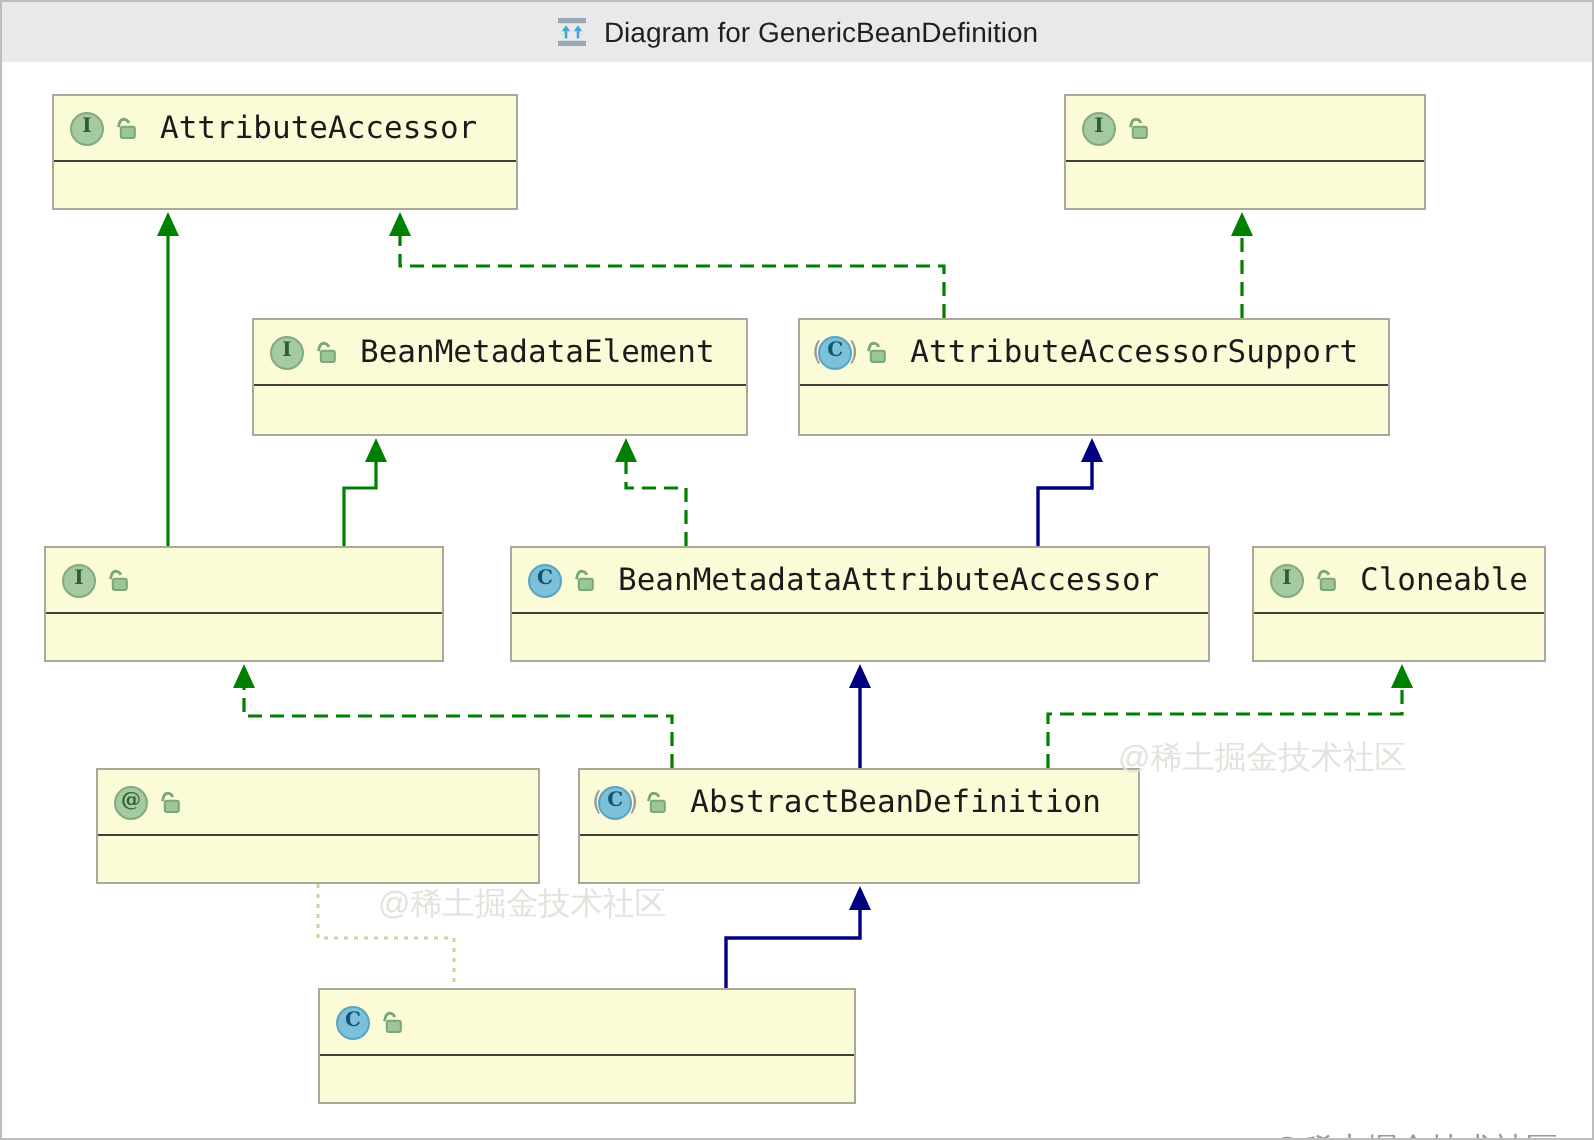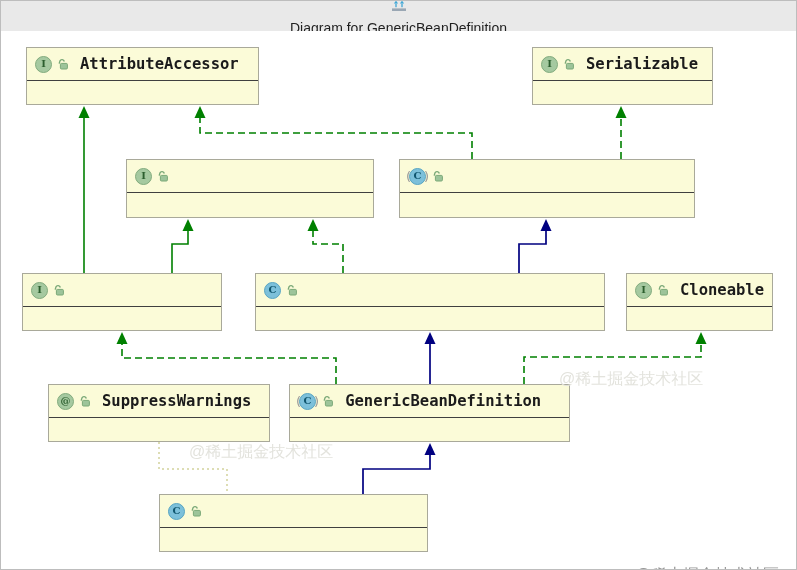--- a/index.html
+++ b/index.html
@@ -1,35 +1,35 @@
 <!DOCTYPE html>
 <html><head>
 <meta charset="utf-8">
 <style>
   html,body{margin:0;padding:0;background:#fff;}
   .page{position:relative;width:795px;height:568px;border:1px solid #bdbdbd;background:#fff;overflow:hidden;
         font-family:"Liberation Sans",sans-serif;}
   .titlebar{position:absolute;left:0;top:0;width:100%;height:30px;background:#e9e9e9;
-            border-bottom:1px solid #c9c9c9;display:flex;align-items:center;justify-content:center;gap:8px;flex-direction:column;}
+            border-bottom:1px solid #c9c9c9;display:flex;align-items:center;justify-content:center;gap:8px;}
   .titlebar .title{font-size:14px;color:#1f1f1f;}
   .canvas{position:absolute;left:0;top:30px;right:0;bottom:0;background:#ffffff;}
   .edge-layer{position:absolute;left:0;top:0;width:797px;height:570px;pointer-events:none;}
   .node{position:absolute;background:#fbfbd8;border:1px solid #a9a99a;box-sizing:border-box;}
   .node-header{height:33px;border-bottom:1px solid #3f3f3f;display:flex;align-items:center;
                padding:0 8px 0 8px;box-sizing:border-box;}
   .node-body{height:23px;}
   .badge-wrap{display:inline-flex;align-items:center;flex:none;}
   .badge{width:15px;height:15px;border-radius:50%;display:inline-flex;align-items:center;justify-content:center;
          font-family:"DejaVu Serif",serif;font-size:10px;font-weight:bold;line-height:1;flex:none;}
   .badge-green{background:#a5c9a0;border:1px solid #82ab7e;color:#2c5e2e;}
   .badge-blue{background:#7cc0da;border:1px solid #58a5c3;color:#10566f;}
   .paren{color:#9a9a9a;font-size:13px;line-height:1;margin:0 -2px;font-family:"DejaVu Sans",sans-serif;}
   .lock{display:inline-flex;margin-left:5px;flex:none;}
   .node-label{font-family:"DejaVu Sans Mono","Liberation Mono",monospace;font-size:15.5px;color:#1b1b1b;
-              margin-left:11px;white-space:nowrap;font-weight:bold;}
+              margin-left:11px;white-space:nowrap;}
   .wm-corner{position:absolute;right:17px;top:534px;font-size:16px;color:#979797;}
   .wm-faint{position:absolute;font-size:16px;color:#e3e3dd;pointer-events:none;}
 </style>
 </head>
 <body>
 
 <div class="page">
   <div class="titlebar">
     <span style="display:inline-flex;">
       <svg width="16" height="16" viewBox="0 0 16 16">
@@ -66,51 +66,52 @@
         <div class="node-header">
           <span class="badge-wrap">
             <span class="badge badge-green">I</span>
           </span>
           <span class="lock">
             <svg width="12" height="12" viewBox="0 0 12 12">
               <path d="M2.2 5.6 L2.9 3.1 A2.3 2.3 0 0 1 7.3 3.5" fill="none" stroke="#79a877" stroke-width="1.4"></path>
               <rect x="3.4" y="5.4" width="7" height="5.6" rx="1.1" fill="#9dc49a" stroke="#79a877" stroke-width="1"></rect>
             </svg>
           </span>
-          <span class="node-label">Serializable</span>
         </div>
         <div class="node-body"></div>
       </div>
       <div class="node" style="left: 125px; top: 128px; width: 248px; height: 59px;">
         <div class="node-header">
           <span class="badge-wrap">
             <span class="badge badge-green">I</span>
           </span>
           <span class="lock">
             <svg width="12" height="12" viewBox="0 0 12 12">
               <path d="M2.2 5.6 L2.9 3.1 A2.3 2.3 0 0 1 7.3 3.5" fill="none" stroke="#79a877" stroke-width="1.4"></path>
               <rect x="3.4" y="5.4" width="7" height="5.6" rx="1.1" fill="#9dc49a" stroke="#79a877" stroke-width="1"></rect>
             </svg>
           </span>
+          <span class="node-label">BeanMetadataElement</span>
         </div>
         <div class="node-body"></div>
       </div>
       <div class="node" style="left: 398px; top: 128px; width: 296px; height: 59px;">
         <div class="node-header">
           <span class="badge-wrap">
             <span class="paren">(</span>
             <span class="badge badge-blue">C</span>
             <span class="paren">)</span>
           </span>
           <span class="lock">
             <svg width="12" height="12" viewBox="0 0 12 12">
               <path d="M2.2 5.6 L2.9 3.1 A2.3 2.3 0 0 1 7.3 3.5" fill="none" stroke="#79a877" stroke-width="1.4"></path>
               <rect x="3.4" y="5.4" width="7" height="5.6" rx="1.1" fill="#9dc49a" stroke="#79a877" stroke-width="1"></rect>
             </svg>
           </span>
+          <span class="node-label">AttributeAccessorSupport</span>
         </div>
         <div class="node-body"></div>
       </div>
       <div class="node" style="left: 21px; top: 242px; width: 200px; height: 58px;">
         <div class="node-header">
           <span class="badge-wrap">
             <span class="badge badge-green">I</span>
           </span>
           <span class="lock">
             <svg width="12" height="12" viewBox="0 0 12 12">
@@ -125,20 +126,21 @@
         <div class="node-header">
           <span class="badge-wrap">
             <span class="badge badge-blue">C</span>
           </span>
           <span class="lock">
             <svg width="12" height="12" viewBox="0 0 12 12">
               <path d="M2.2 5.6 L2.9 3.1 A2.3 2.3 0 0 1 7.3 3.5" fill="none" stroke="#79a877" stroke-width="1.4"></path>
               <rect x="3.4" y="5.4" width="7" height="5.6" rx="1.1" fill="#9dc49a" stroke="#79a877" stroke-width="1"></rect>
             </svg>
           </span>
+          <span class="node-label">BeanMetadataAttributeAccessor</span>
         </div>
         <div class="node-body"></div>
       </div>
       <div class="node" style="left: 625px; top: 242px; width: 147px; height: 58px;">
         <div class="node-header">
           <span class="badge-wrap">
             <span class="badge badge-green">I</span>
           </span>
           <span class="lock">
             <svg width="12" height="12" viewBox="0 0 12 12">
@@ -154,38 +156,37 @@
         <div class="node-header">
           <span class="badge-wrap">
             <span class="badge badge-green">@</span>
           </span>
           <span class="lock">
             <svg width="12" height="12" viewBox="0 0 12 12">
               <path d="M2.2 5.6 L2.9 3.1 A2.3 2.3 0 0 1 7.3 3.5" fill="none" stroke="#79a877" stroke-width="1.4"></path>
               <rect x="3.4" y="5.4" width="7" height="5.6" rx="1.1" fill="#9dc49a" stroke="#79a877" stroke-width="1"></rect>
             </svg>
           </span>
-          <span class="node-label">SuppressWarnings</span>
         </div>
         <div class="node-body"></div>
       </div>
       <div class="node" style="left: 288px; top: 353px; width: 281px; height: 58px;">
         <div class="node-header">
           <span class="badge-wrap">
             <span class="paren">(</span>
             <span class="badge badge-blue">C</span>
             <span class="paren">)</span>
           </span>
           <span class="lock">
             <svg width="12" height="12" viewBox="0 0 12 12">
               <path d="M2.2 5.6 L2.9 3.1 A2.3 2.3 0 0 1 7.3 3.5" fill="none" stroke="#79a877" stroke-width="1.4"></path>
               <rect x="3.4" y="5.4" width="7" height="5.6" rx="1.1" fill="#9dc49a" stroke="#79a877" stroke-width="1"></rect>
             </svg>
           </span>
-          <span class="node-label">GenericBeanDefinition</span>
+          <span class="node-label">AbstractBeanDefinition</span>
         </div>
         <div class="node-body"></div>
       </div>
       <div class="node" style="left: 158px; top: 463px; width: 269px; height: 58px;">
         <div class="node-header">
           <span class="badge-wrap">
             <span class="badge badge-blue">C</span>
           </span>
           <span class="lock">
             <svg width="12" height="12" viewBox="0 0 12 12">

